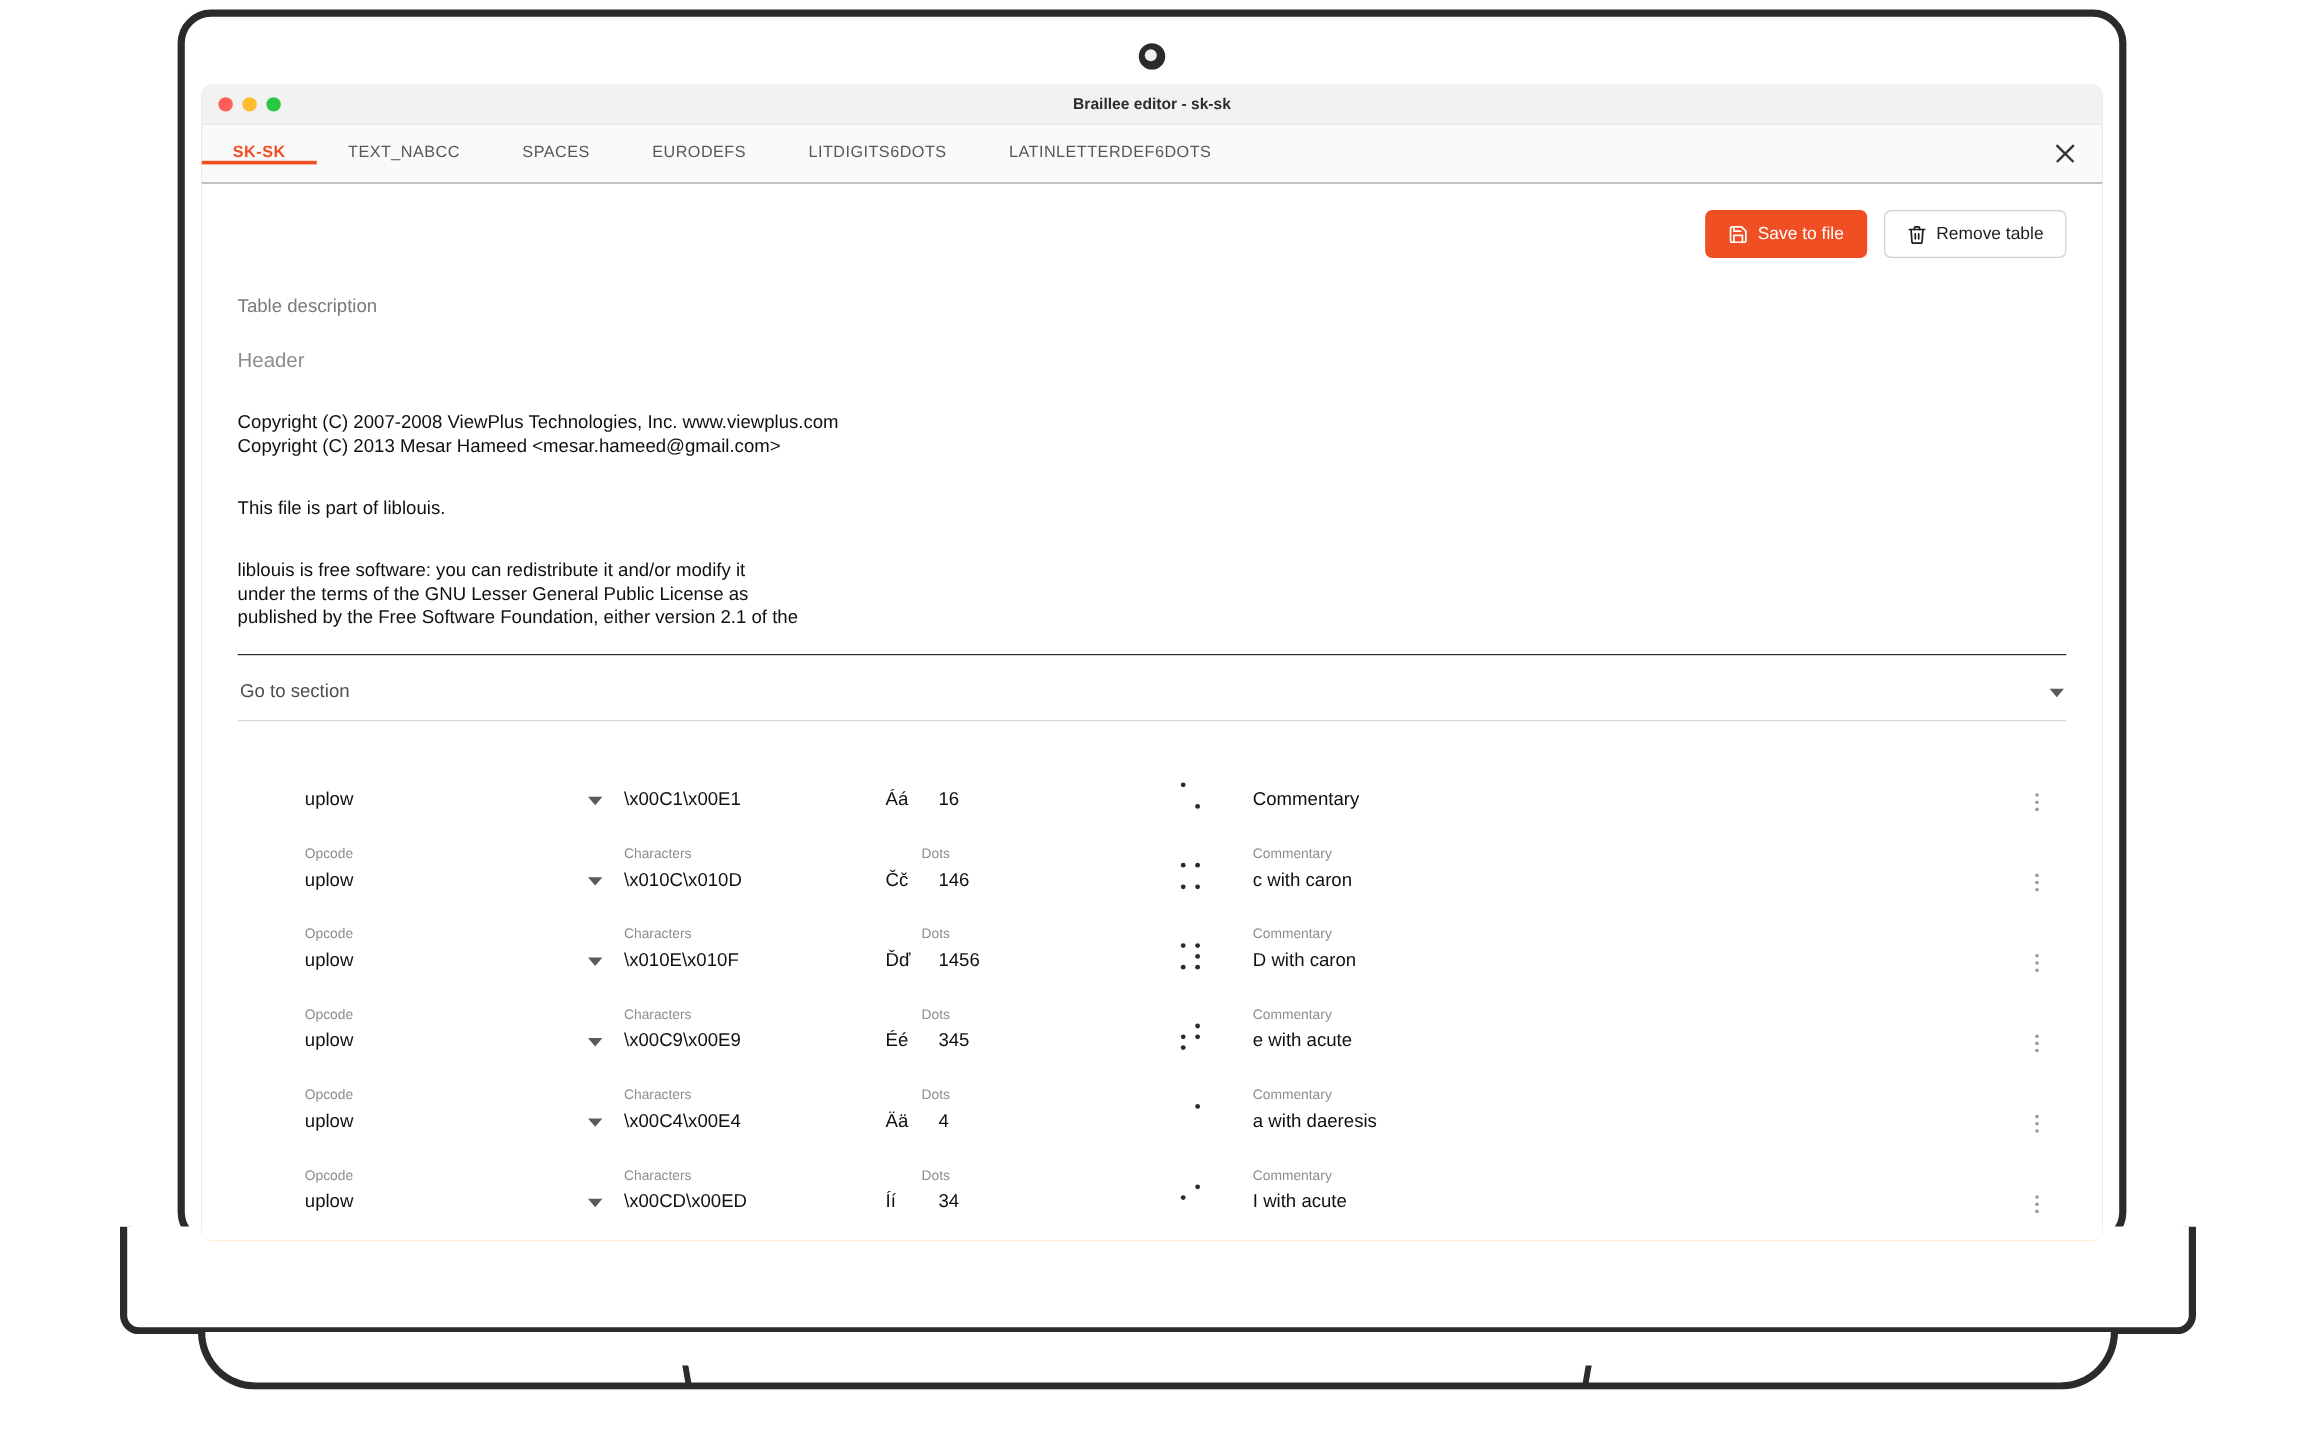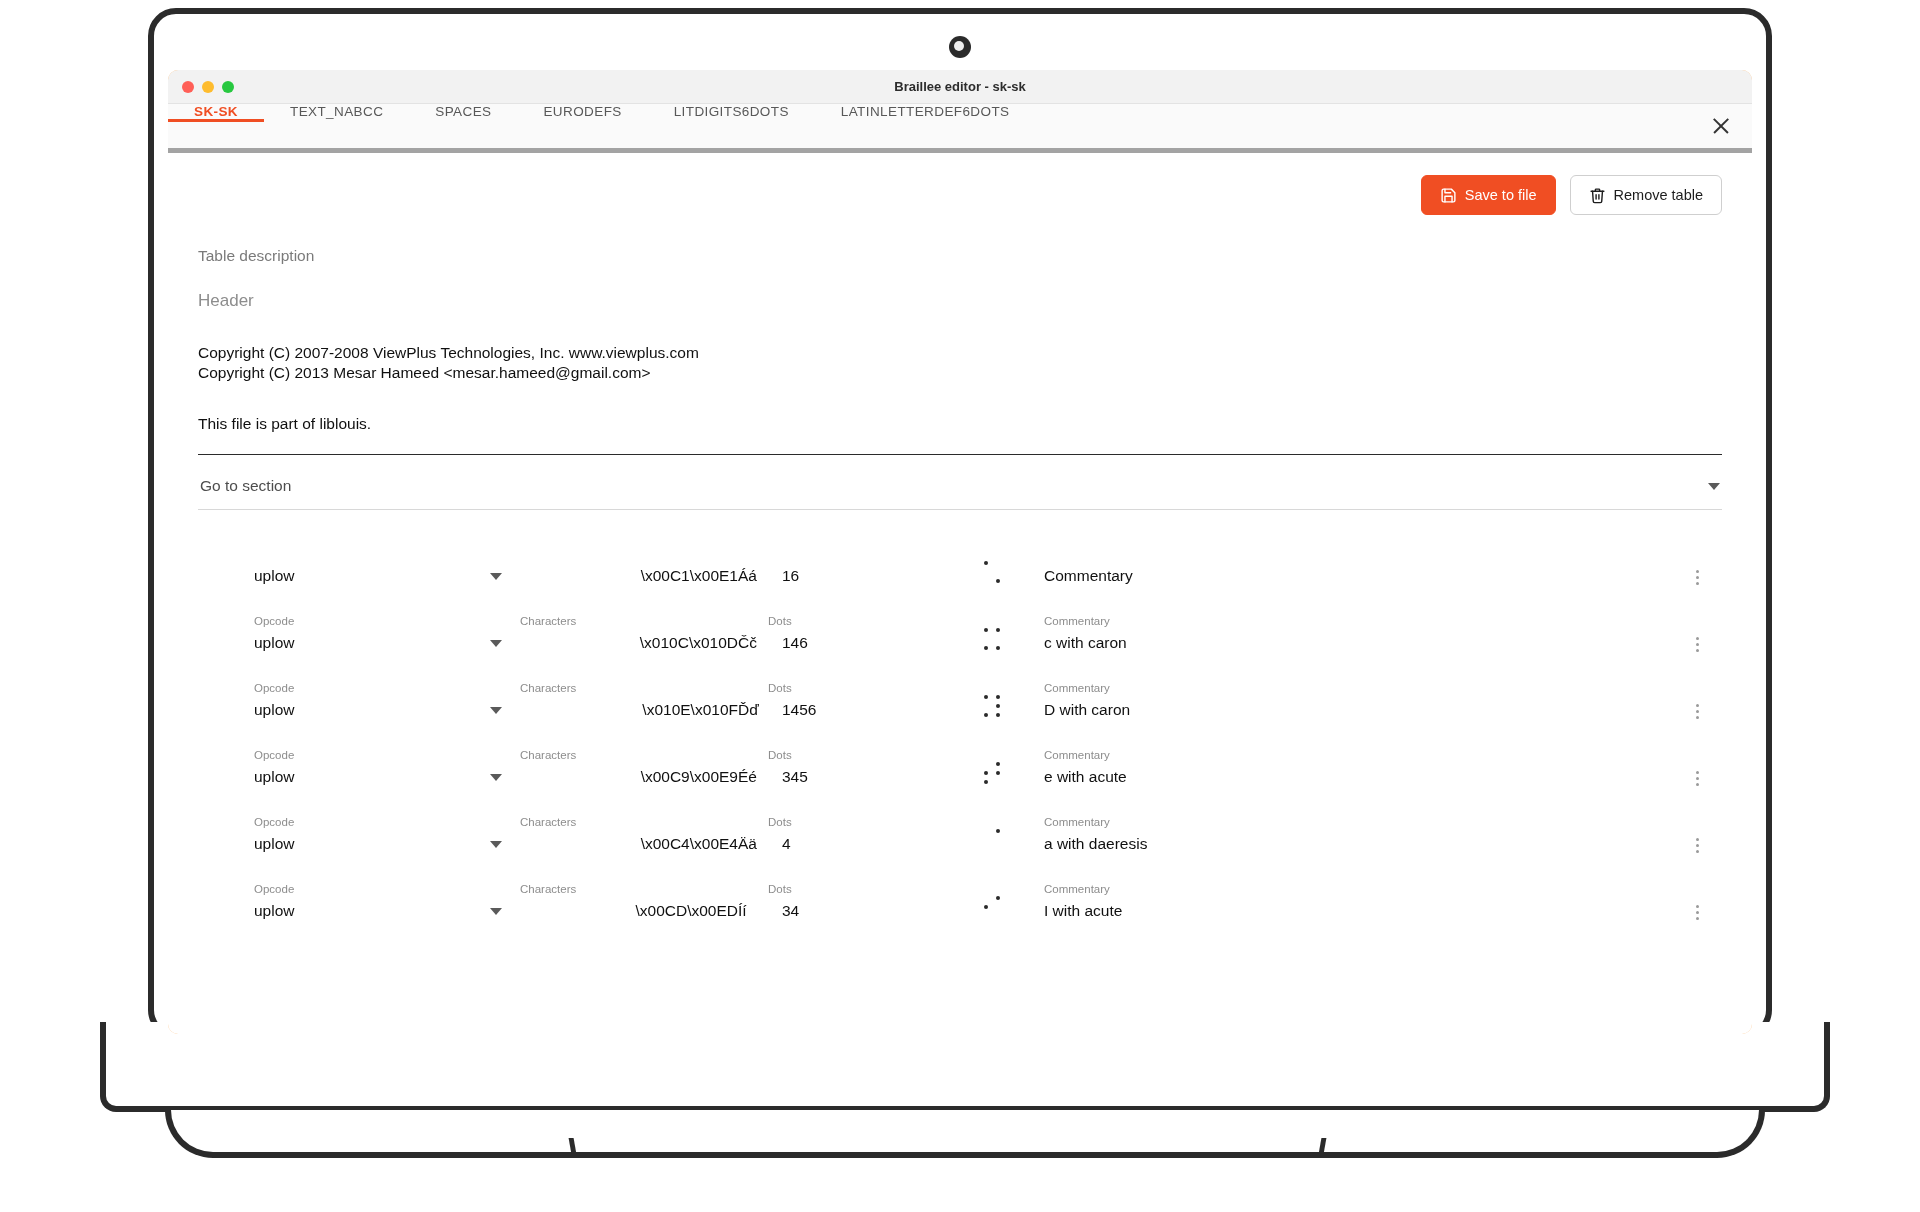--- a/index.html
+++ b/index.html
@@ -121,23 +121,23 @@
     font-size: 13px;
     font-weight: bold;
     color: #2c2c2c;
     pointer-events: none;
   }
 
   
   .tabbar {
     height: 49px;
     background: #fafafa;
-    border-bottom: 5px solid #a3a3a3;
-    display: flex;
-    align-items: flex-start;
+    border-bottom: 1px solid #a3a3a3;
+    display: flex;
+    align-items: center;
     position: relative;
     flex: 0 0 auto;
   }
   .tab {
     display: flex;
     align-items: center;
     justify-content: center;
     padding: 0 26px;
     font-size: 13.5px;
     letter-spacing: 0.4px;
@@ -269,21 +269,21 @@
     left: 0;
     font-size: 11.5px;
     color: #8d8d8d;
   }
   .cell-value {
     font-size: 15.5px;
     color: #101010;
     white-space: nowrap;
   }
   .c-opcode { width: 266px; display: flex; align-items: center; justify-content: space-between; padding-right: 18px; }
-  .c-chars  { width: 218px; text-align: right; }
+  .c-chars  { width: 218px; }
   .c-uni    { width: 30px; text-align: left; color: #303030; }
   .c-dots   { width: 216px; padding-left: 14px; }
   .c-braille{ width: 60px; display: flex; align-items: center; }
   .c-comment{ flex: 1 1 auto; }
   .c-menu   { width: 34px; display: flex; align-items: center; justify-content: center; }
 
   .braille-cell {
     display: grid;
     grid-template-columns: 6px 6px;
     grid-template-rows: 6px 6px 6px;
@@ -370,20 +370,23 @@
 
       <div class="section-label">Table description</div>
 
       <div class="field-block">
         <div class="field-caption">Header</div>
       </div>
 
       <div class="desc-para">Copyright (C) 2007-2008 ViewPlus Technologies, Inc. www.viewplus.com
 Copyright (C) 2013 Mesar Hameed &lt;mesar.hameed@gmail.com&gt;</div>
       <div class="desc-para">This file is part of liblouis.</div>
+      <div class="desc-para">liblouis is free software: you can redistribute it and/or modify it
+under the terms of the GNU Lesser General Public License as
+published by the Free Software Foundation, either version 2.1 of the</div>
 
       <div class="divider"></div>
 
       <div class="goto-row">
         <span class="goto-label">Go to section</span>
         <span class="caret-down"></span>
       </div>
 
       <div class="rules">
 

